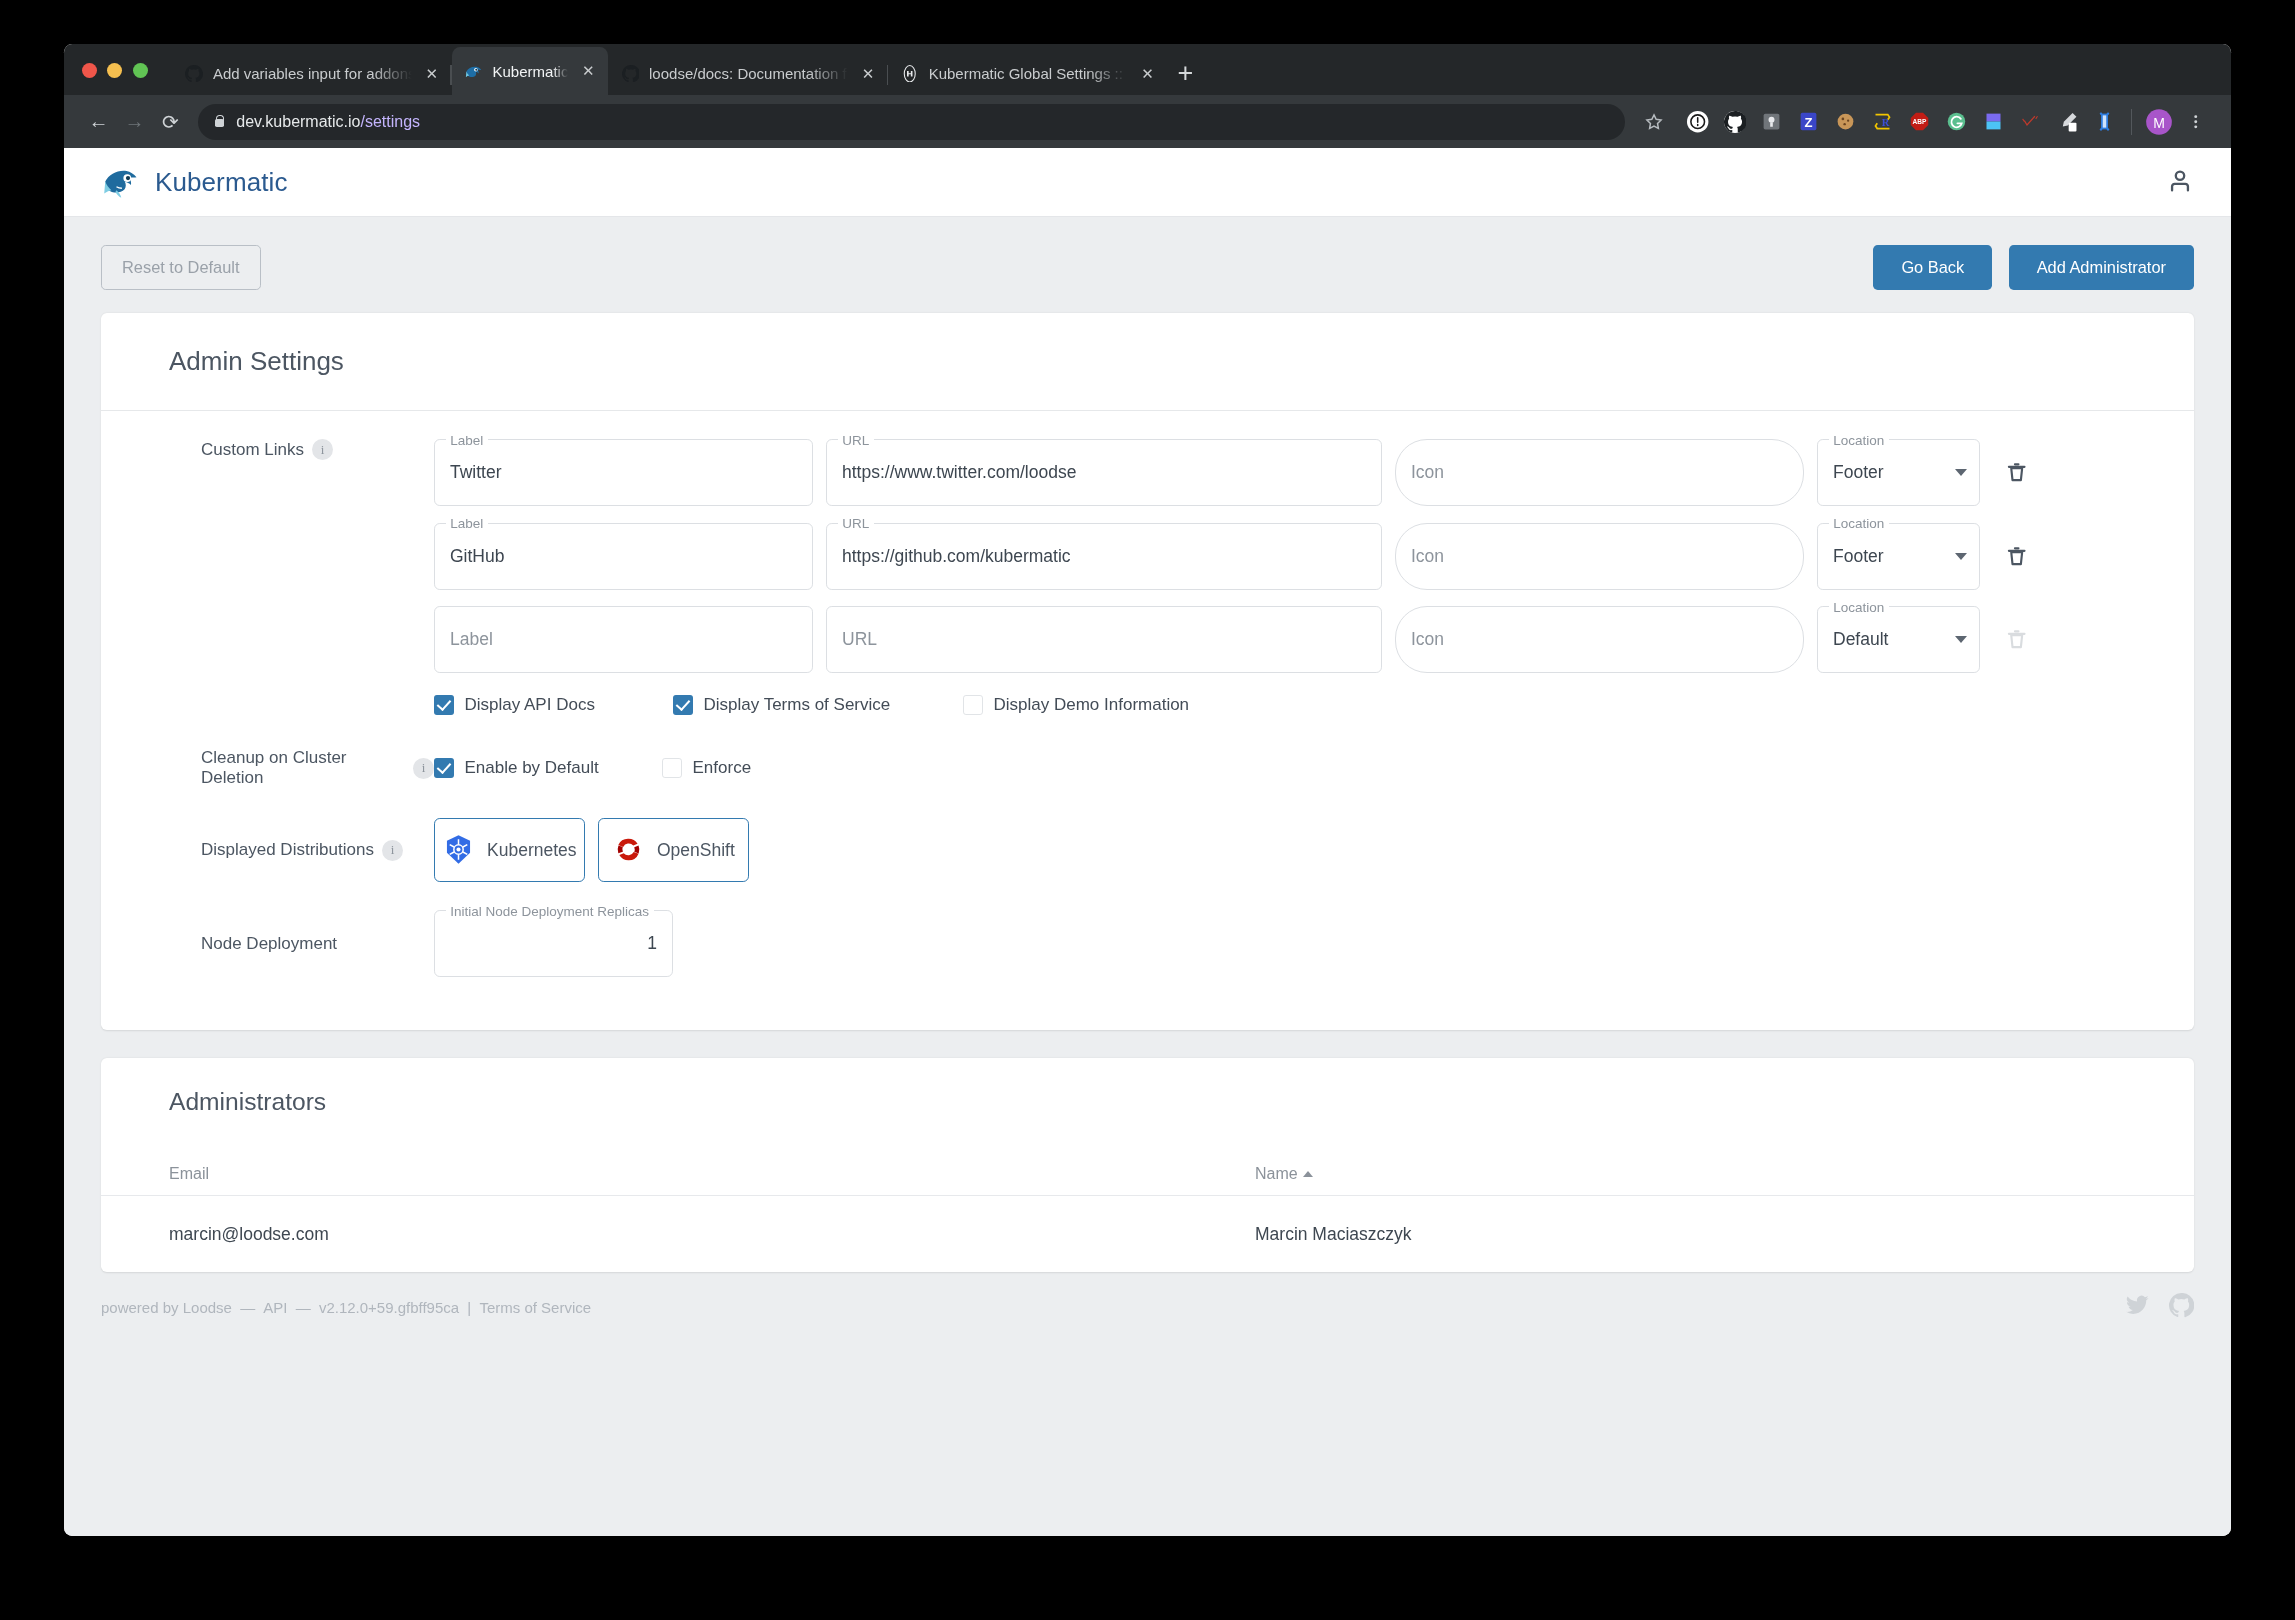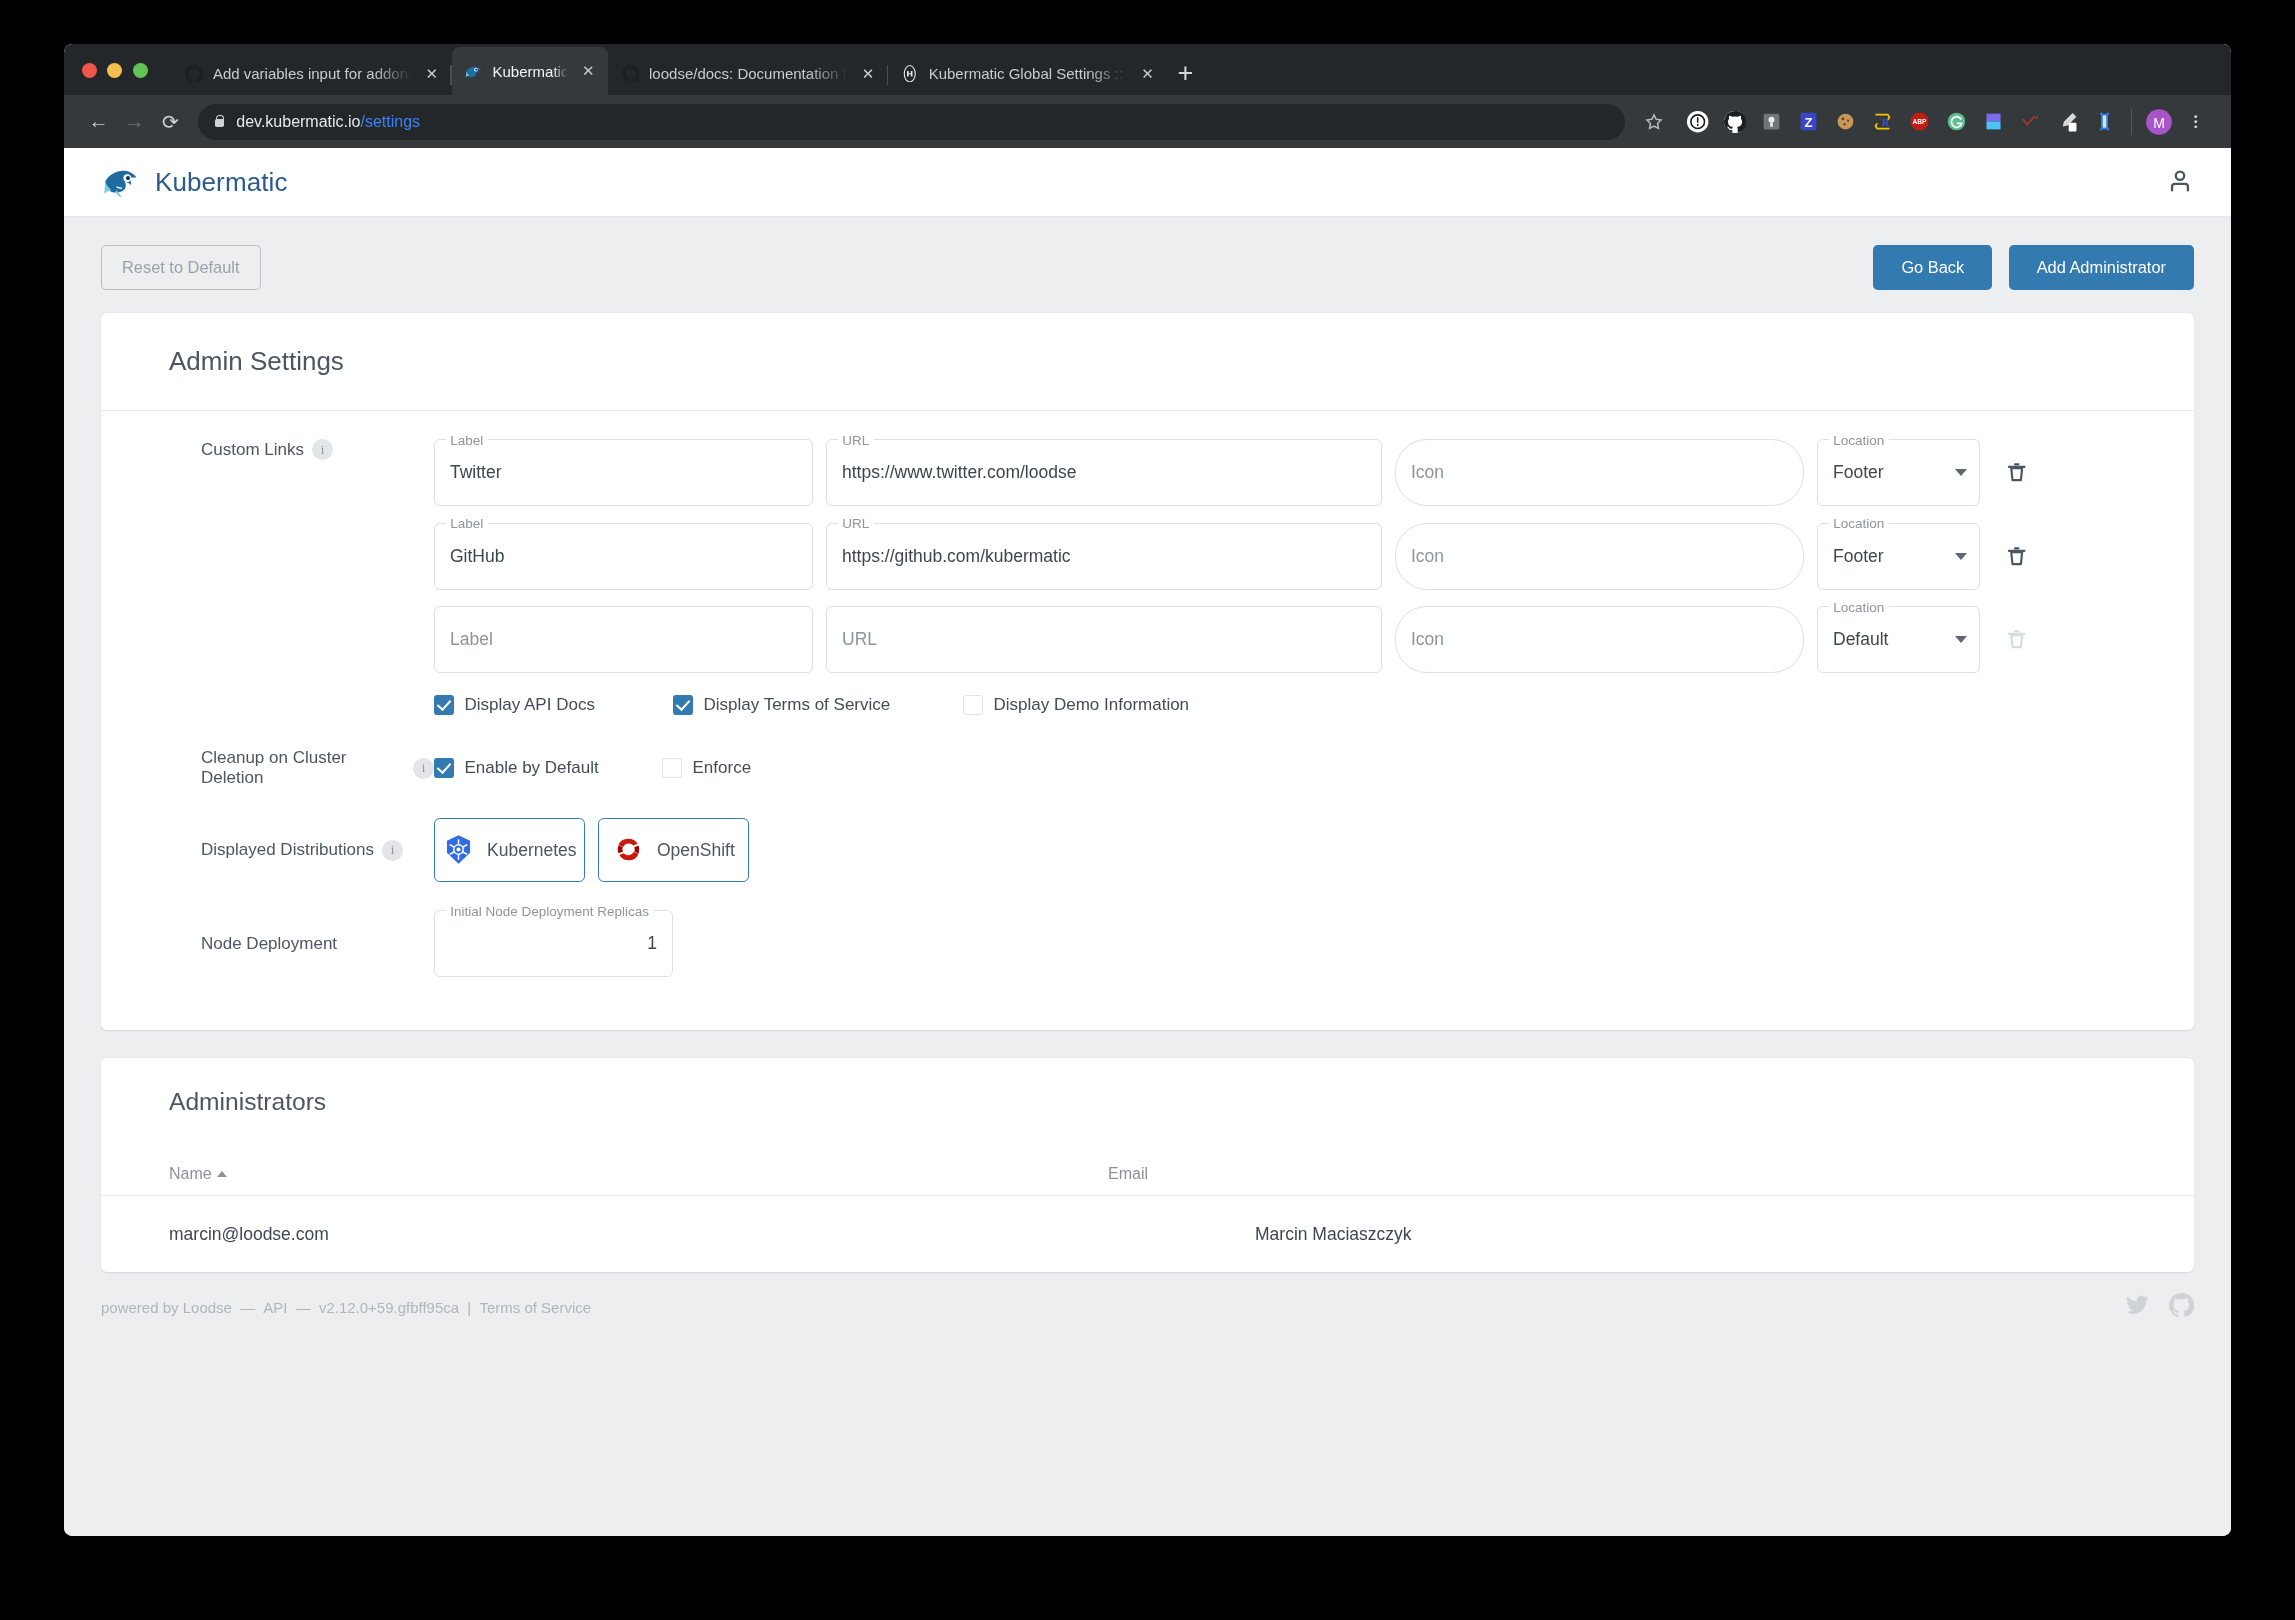--- a/index.html
+++ b/index.html
@@ -35,21 +35,21 @@
   .urlbar{ height:53px; background:#35393c; display:flex; align-items:center; padding:0 16.4px; }
   .navbtn{ width:36px; height:36px; display:flex;align-items:center;justify-content:center;
            color:#cfd3d6; font-size:20px; }
   .navbtn.dim{ color:#6e7478; }
   .omnibox{ flex:1; height:36px; background:#24272a; border-radius:19px; margin-left:9.4px;
             display:flex; align-items:center; padding:0 15px; gap:10.5px; }
   .lock{ width:13px;height:15px; position:relative; flex:0 0 13px;}
   .lock::before{content:"";position:absolute;left:1.8px;top:5.3px;width:9.4px;height:8.2px;background:#cfd3d6;border-radius:1.8px;}
   .lock::after{content:"";position:absolute;left:3.5px;top:0.6px;width:5.8px;height:6.4px;border:1.8px solid #cfd3d6;border-bottom:none;border-radius:3.5px 3.5px 0 0;}
   .url{ font-size:16px; color:#e6e9ea; }
-  .url .grey{ color:#3b82f6; }
+  .url .grey{ color:#c4b5fd; }
   .omniacts{ display:flex; align-items:center; gap:0; margin-left:10.5px;}
   .exts{ display:flex; align-items:center; gap:0; padding-left:7px;}
   .ext{ width:37px;height:37px;display:flex;align-items:center;justify-content:center;}
   .vsep{ width:1.2px;height:26px;background:#53585c;margin:0 8.2px;}
 
   
   .kbar{ height:69px; background:#fff; display:flex; align-items:center;
          justify-content:space-between; padding:0 37px; border-bottom:0.6px solid #e4e6e9;}
   .brand{ display:flex; align-items:center; gap:13px;}
   .brandtxt{ font-size:26px; color:#2b5a8f; letter-spacing:0.1px;}
@@ -512,26 +512,26 @@
           </div>
         </div>
 
       </div>
     </div>
 
     <div class="card" style="margin-top:28px;">
       <div class="adm-head">Administrators</div>
 
       <div class="tbl-head">
+        <div class="th c2">
+          <span>Email</span>
+        </div>
         <div class="th c1">
           <span>Name</span>
           <span class="caret-up"></span>
-        </div>
-        <div class="th c2">
-          <span>Email</span>
         </div>
       </div>
 
       <div class="tbl-row">
         <div class="td c2">marcin@loodse.com</div>
         <div class="td c1">Marcin Maciaszczyk</div>
       </div>
     </div>
 
     <div class="footer">

